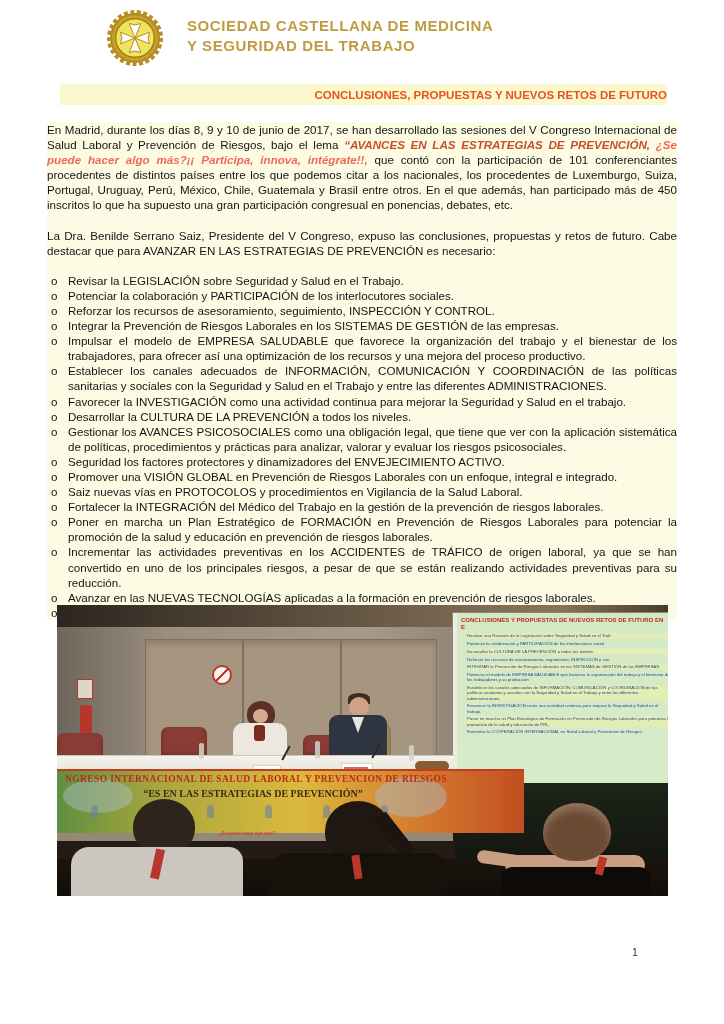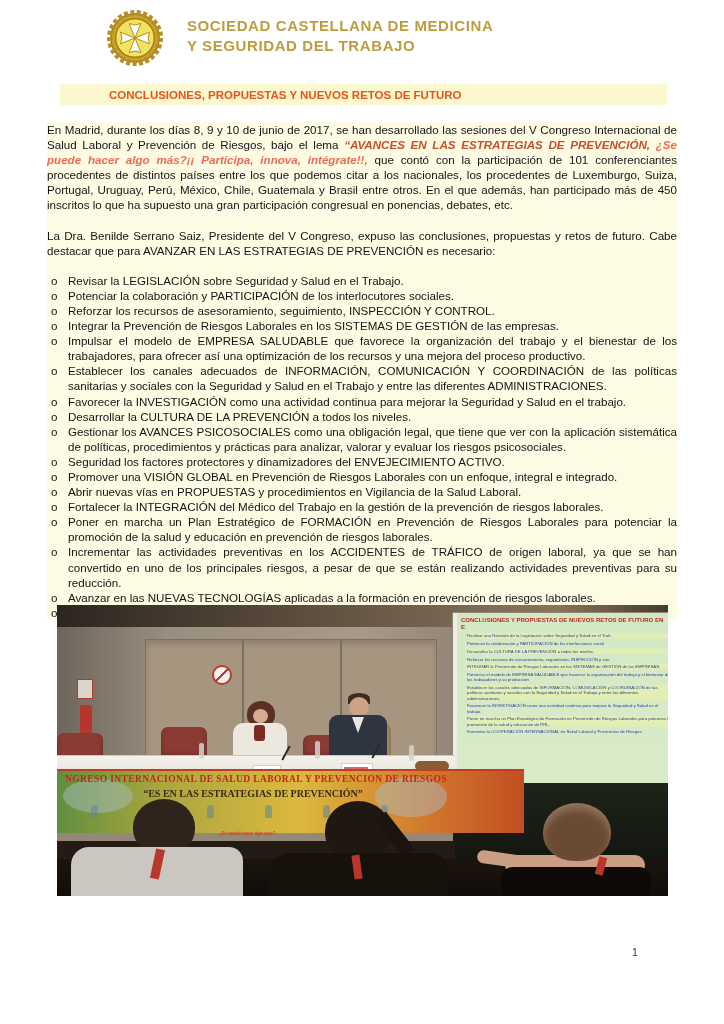--- a/index.html
+++ b/index.html
@@ -8,21 +8,21 @@
 
   
   .logo{position:absolute;left:106px;top:6px;width:58px;height:64px;}
   .org-name{position:absolute;left:187px;top:16px;color:#BE9C40;font-weight:bold;
             font-size:15px;line-height:20px;letter-spacing:.6px;}
 
   
   .title-banner{position:absolute;left:60px;top:84px;width:607px;background:#FBF7CF;
                 padding:3px 0 4px 0;}
   .tb1{color:#2442C8;font-weight:bold;font-size:11.5px;padding-left:17px;}
-  .tb2{color:#E8551C;font-weight:bold;font-size:11.5px;padding-left:49px;padding-top:2px;}
+  .tb2{color:#E8551C;font-weight:bold;font-size:11.5px;padding-left:49px;padding-top:2px;text-align:right;}
 
   
   .content{position:absolute;left:47px;top:122px;width:630px;background:#FDFBE4;
            font-size:11.6px;line-height:15.1px;text-align:justify;color:#141414;}
   .para{margin:0 0 15px 0;}
   .lema{color:#C7502B;font-weight:bold;font-style:italic;}
   .lema2{color:#EF6A55;font-weight:bold;font-style:italic;}
   .blist{margin:0;}
   .li{position:relative;padding-left:21px;}
   .li .bullet{position:absolute;left:4px;top:0;}
@@ -148,21 +148,21 @@
       <div class="li"><span class="bullet">o</span><span>Potenciar la colaboración y PARTICIPACIÓN de los interlocutores sociales.</span></div>
       <div class="li"><span class="bullet">o</span><span>Reforzar los recursos de asesoramiento, seguimiento, INSPECCIÓN Y CONTROL.</span></div>
       <div class="li"><span class="bullet">o</span><span>Integrar la Prevención de Riesgos Laborales en los SISTEMAS DE GESTIÓN de las empresas.</span></div>
       <div class="li"><span class="bullet">o</span><span>Impulsar el modelo de EMPRESA SALUDABLE que favorece la organización del trabajo y el bienestar de los trabajadores, para ofrecer así una optimización de los recursos y una mejora del proceso productivo.</span></div>
       <div class="li"><span class="bullet">o</span><span>Establecer los canales adecuados de INFORMACIÓN, COMUNICACIÓN Y COORDINACIÓN de las políticas sanitarias y sociales con la Seguridad y Salud en el Trabajo y entre las diferentes ADMINISTRACIONES.</span></div>
       <div class="li"><span class="bullet">o</span><span>Favorecer la INVESTIGACIÓN como una actividad continua para mejorar la Seguridad y Salud en el trabajo.</span></div>
       <div class="li"><span class="bullet">o</span><span>Desarrollar la CULTURA DE LA PREVENCIÓN a todos los niveles.</span></div>
       <div class="li"><span class="bullet">o</span><span>Gestionar los AVANCES PSICOSOCIALES como una obligación legal, que tiene que ver con la aplicación sistemática de políticas, procedimientos y prácticas para analizar, valorar y evaluar los riesgos psicosociales.</span></div>
       <div class="li"><span class="bullet">o</span><span>Seguridad los factores protectores y dinamizadores del ENVEJECIMIENTO ACTIVO.</span></div>
       <div class="li"><span class="bullet">o</span><span>Promover una VISIÓN GLOBAL en Prevención de Riesgos Laborales con un enfoque, integral e integrado.</span></div>
-      <div class="li"><span class="bullet">o</span><span>Abrir nuevas vías en PROPUESTAS y procedimientos en Vigilancia de la Salud Laboral.</span></div>
+      <div class="li"><span class="bullet">o</span><span>Saiz nuevas vías en PROTOCOLOS y procedimientos en Vigilancia de la Salud Laboral.</span></div>
       <div class="li"><span class="bullet">o</span><span>Fortalecer la INTEGRACIÓN del Médico del Trabajo en la gestión de la prevención de riesgos laborales.</span></div>
       <div class="li"><span class="bullet">o</span><span>Poner en marcha un Plan Estratégico de FORMACIÓN en Prevención de Riesgos Laborales para potenciar la promoción de la salud y educación en prevención de riesgos laborales.</span></div>
       <div class="li"><span class="bullet">o</span><span>Incrementar las actividades preventivas en los ACCIDENTES de TRÁFICO de origen laboral, ya que se han convertido en uno de los principales riesgos, a pesar de que se están realizando actividades preventivas para su reducción.</span></div>
       <div class="li"><span class="bullet">o</span><span>Avanzar en las NUEVAS TECNOLOGÍAS aplicadas a la formación en prevención de riesgos laborales.</span></div>
       <div class="li"><span class="bullet">o</span><span>Fomentar la COOPERACIÓN INTERNACIONAL en Salud Laboral y Prevención de Riesgos.</span></div>
     </div>
   </div>
 
   <div class="photo">
     <div class="ph-wall"></div>

